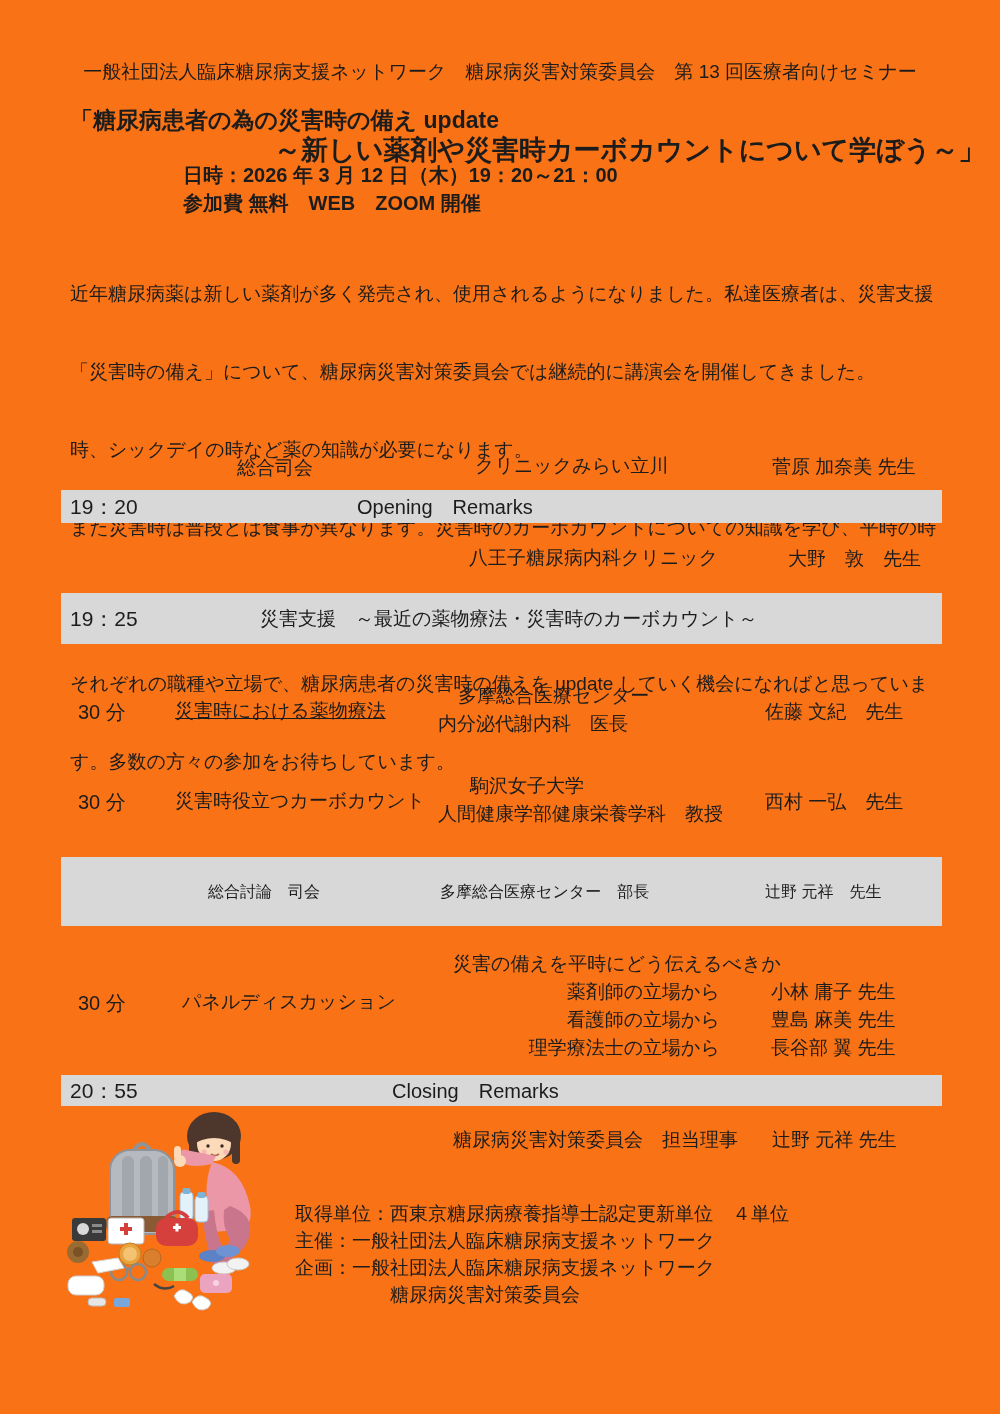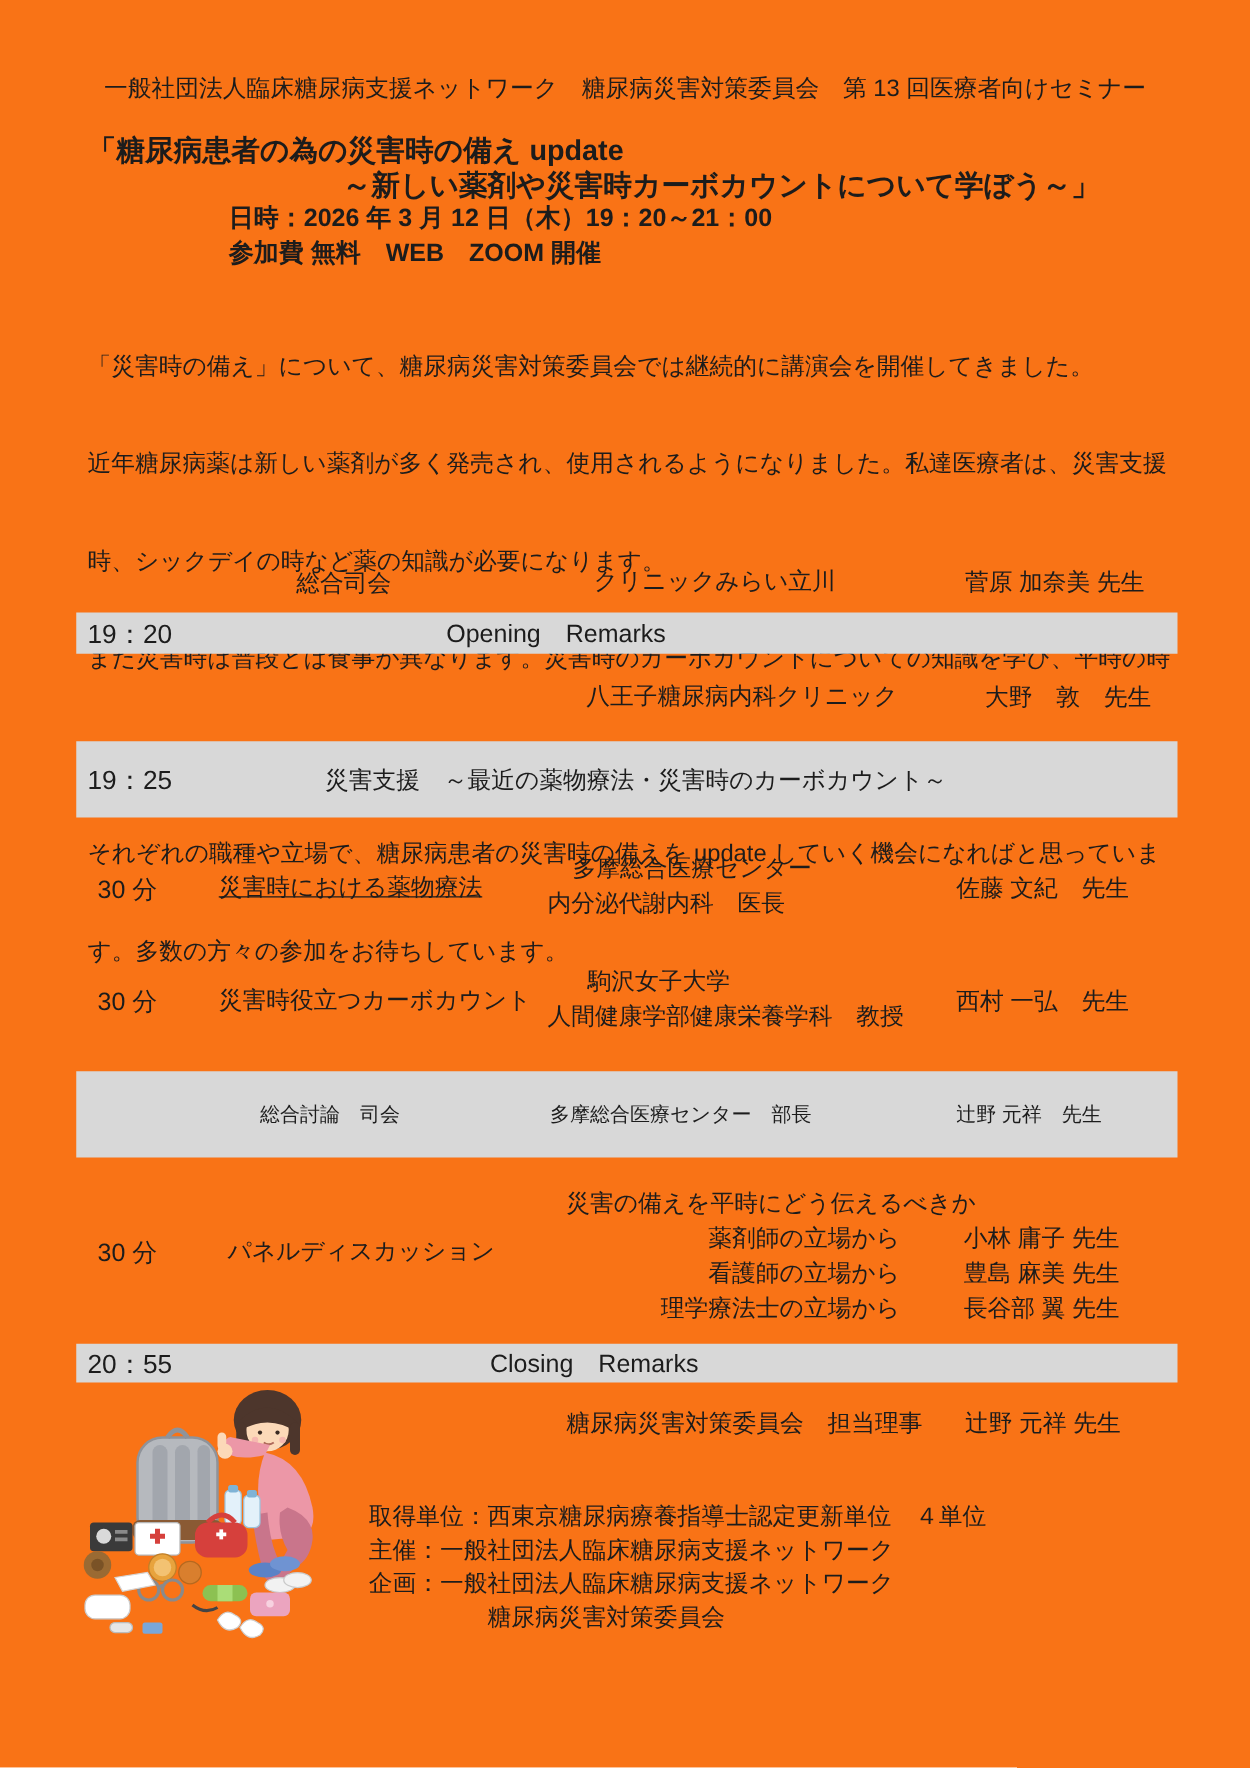--- a/index.html
+++ b/index.html
@@ -17,47 +17,47 @@
   .right-col { text-align:right; }
 </style>
 </head>
 <body>
 
 <div class="page">
 
   <div class="t center" style="top:60px;">一般社団法人臨床糖尿病支援ネットワーク　糖尿病災害対策委員会　第 13 回医療者向けセミナー</div>
 
   <div class="t b" style="left:70px; top:106px; font-size:23px;">「糖尿病患者の為の災害時の備え update</div>
-  <div class="t b" style="left:274px; top:134px; font-size:23px;">～新しい薬剤や災害時カーボカウントについて学ぼう～」</div>
+  <div class="t b" style="left:274px; top:134px; font-size:27px;">～新しい薬剤や災害時カーボカウントについて学ぼう～」</div>
   <div class="t b" style="left:183px; top:163px; font-size:20px;">日時：2026 年 3 月 12 日（木）19：20～21：00</div>
   <div class="t b" style="left:183px; top:191px; font-size:20px;">参加費 無料　WEB　ZOOM 開催</div>
 
   <div class="t" style="left:70px; top:229px; line-height:26px;">
+    <div class="intro-line">近年糖尿病薬は新しい薬剤が多く発売され、使用されるようになりました。私達医療者は、災害支援</div>
     <div class="intro-line">「災害時の備え」について、糖尿病災害対策委員会では継続的に講演会を開催してきました。</div>
-    <div class="intro-line">近年糖尿病薬は新しい薬剤が多く発売され、使用されるようになりました。私達医療者は、災害支援</div>
     <div class="intro-line">時、シックデイの時など薬の知識が必要になります。</div>
     <div class="intro-line">また災害時は普段とは食事が異なります。災害時のカーボカウントについての知識を学び、平時の時</div>
     <div class="intro-line">にこそ、支援に活かして頂きたいと思い企画しました。</div>
     <div class="intro-line">それぞれの職種や立場で、糖尿病患者の災害時の備えを update していく機会になればと思っていま</div>
     <div class="intro-line">す。多数の方々の参加をお待ちしています。</div>
   </div>
 
   <div class="t" style="left:237px; top:456px;">総合司会</div>
   <div class="t" style="left:475px; top:454px;">クリニックみらい立川</div>
   <div class="t" style="left:772px; top:455px;">菅原 加奈美 先生</div>
 
   <div class="band" style="top:490px; height:33px;">
     <span class="band-time">19：20</span>
     <span style="left:296px; font-size:20px;">Opening　Remarks</span>
   </div>
 
   <div class="t" style="left:469px; top:546px;">八王子糖尿病内科クリニック</div>
   <div class="t" style="left:788px; top:547px;">大野　敦　先生</div>
 
-  <div class="band" style="top:593px; height:61px;">
+  <div class="band" style="top:593px; height:51px;">
     <span class="band-time">19：25</span>
     <span style="left:199px; font-size:19px;">災害支援　～最近の薬物療法・災害時のカーボカウント～</span>
   </div>
 
   <div class="t" style="left:78px; top:700px; font-size:20px;">30 分</div>
   <div class="t" style="left:175px; top:699px;text-decoration:underline;">災害時における薬物療法</div>
   <div class="t" style="left:458px; top:684px;">多摩総合医療センター</div>
   <div class="t" style="left:438px; top:712px;">内分泌代謝内科　医長</div>
   <div class="t" style="left:765px; top:700px;">佐藤 文紀　先生</div>
 

